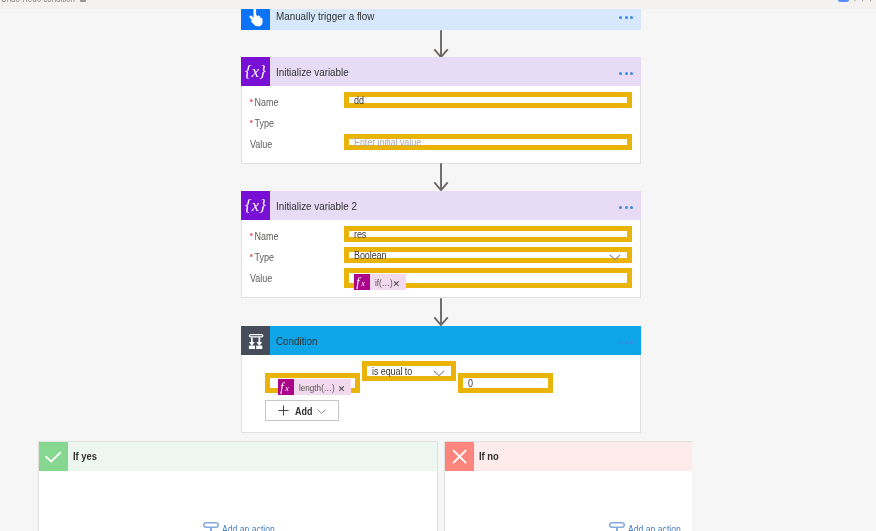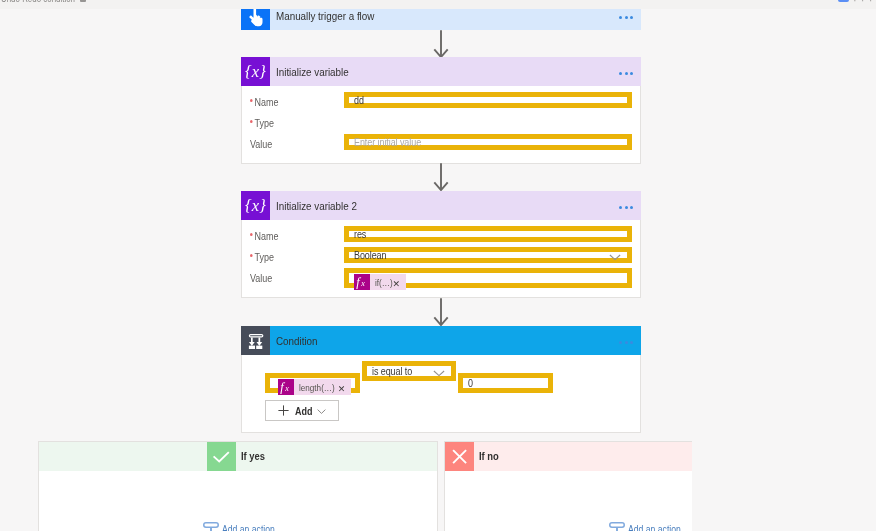--- a/index.html
+++ b/index.html
@@ -229,21 +229,21 @@
             </svg>
           <span class="lbl">Add</span>
           <svg width="9" height="5" viewBox="0 0 9 5" style="margin-left:2px;margin-top:1px;">
               <path d="M0.6 0.6 L4.5 4.4 L8.4 0.6" stroke="#8c8a88" stroke-width="1.0" fill="none"></path>
             </svg>
         </div>
       </div>
     </div>
 
     <div class="branch" style="left:38px;">
-      <div class="branch-hd" style="background:#edf7ef;justify-content:center;">
+      <div class="branch-hd" style="background:#edf7ef;">
         <div class="branch-ico" style="background:#86d891;">
             <svg width="29" height="29" viewBox="0 0 29 29" aria-hidden="true" style="display:block;">
               <path d="M6.6 14.4 L12.2 19.4 L21.8 10.1" stroke="#fff" stroke-width="1.9" fill="none" stroke-linecap="butt" stroke-linejoin="miter"></path>
             </svg>
           </div>
         <div class="branch-title">If yes</div>
       </div>
       <div class="addaction" style="left:164px;top:80px;">
         <svg width="16" height="16" viewBox="0 0 16 16" style="display:block;overflow:visible;">
           <rect x="0.75" y="0.75" width="14.5" height="4.4" rx="2.2" fill="none" stroke="#81aade" stroke-width="1.5"></rect>

